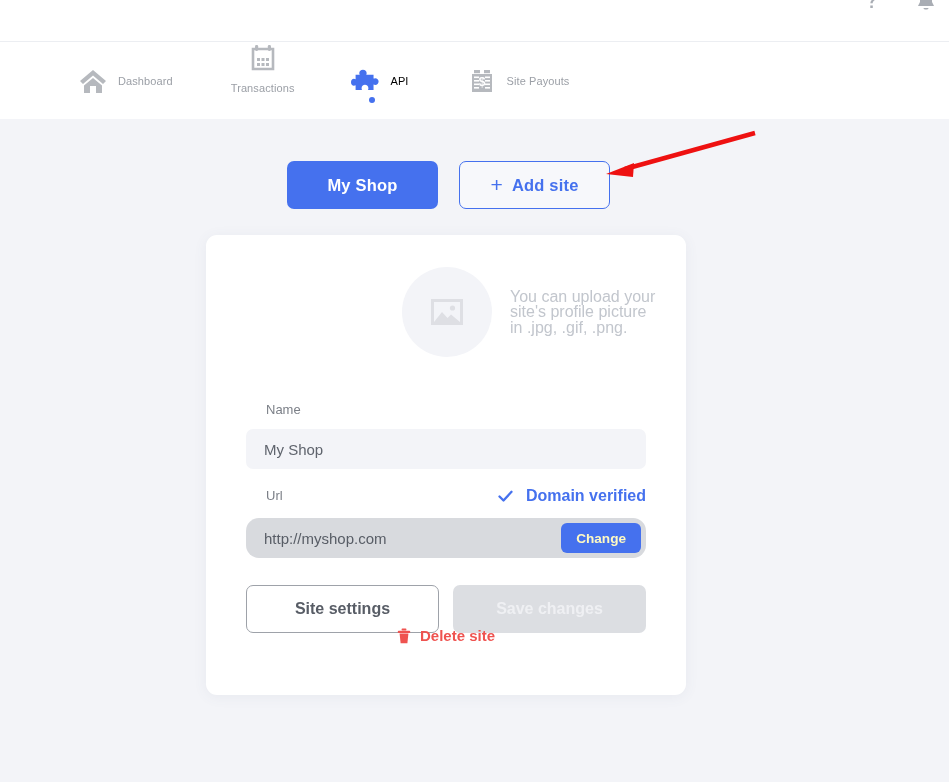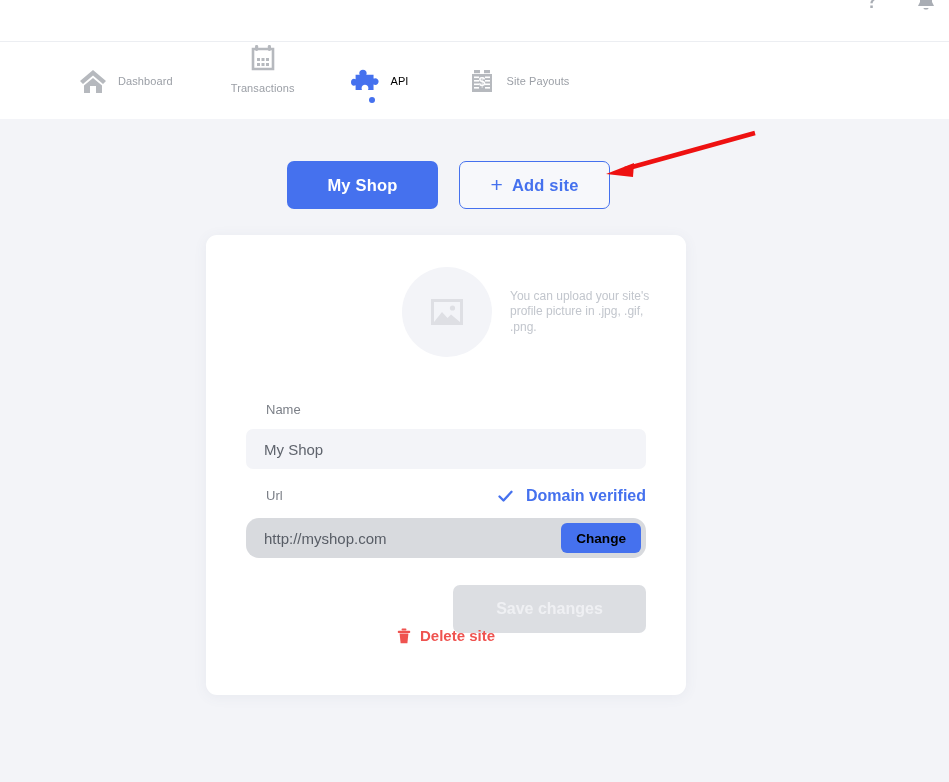--- a/index.html
+++ b/index.html
@@ -138,21 +138,21 @@
   .avatar {
     width: 90px; height: 90px;
     border-radius: 50%;
     background: #f3f4f8;
     display: flex; align-items: center; justify-content: center;
     cursor: pointer;
     flex: none;
   }
   .avatar svg { display: block; }
   .upload-hint {
-    font-size: 12px;
+    font-size: 16px;
     line-height: 15.5px;
     color: #c2c6cd;
     width: 150px;
   }
 
   .field-label {
     position: absolute;
     font-size: 13px;
     color: #7b7f87;
     margin-left: 20px;
@@ -197,21 +197,21 @@
     font-size: 15px;
     color: #585d66;
     font-family: "Liberation Sans", sans-serif;
     outline: none;
   }
   .btn-change {
     margin-right: 5px;
     height: 30px;
     padding: 0 15px;
     background: #4571ee;
-    color: #000000;
+    color: #fef9c3;
     border: none; border-radius: 6px;
     font-size: 13.6px; font-weight: bold;
     font-family: "Liberation Sans", sans-serif;
     cursor: pointer;
   }
 
   .btn-settings {
     position: absolute; left: 40px; top: 350px;
     width: 193px; height: 48px;
     background: #ffffff;
@@ -374,20 +374,21 @@
         </svg>
       </span>
       <span>Domain verified</span>
     </div>
 
     <div class="url-wrap">
       <input class="input-url" type="text" readonly="" value="http://myshop.com" style="">
       <button class="btn-change">Change</button>
     </div>
 
+    <button class="btn-settings">Site settings</button>
     <button class="btn-save" disabled="">Save changes</button>
 
     <div class="delete-link">
       <span>
         <svg width="14" height="16" viewBox="0 0 14 16">
           <rect x="4.6" y="0.5" width="4.8" height="2" rx="0.7" fill="#ef5350"></rect>
           <rect x="0.8" y="2.8" width="12.4" height="2.2" rx="0.8" fill="#ef5350"></rect>
           <path d="M2.6 5.6 L11.4 5.6 L10.4 15.2 L3.6 15.2 Z" fill="#ef5350"></path>
         </svg>
       </span>

